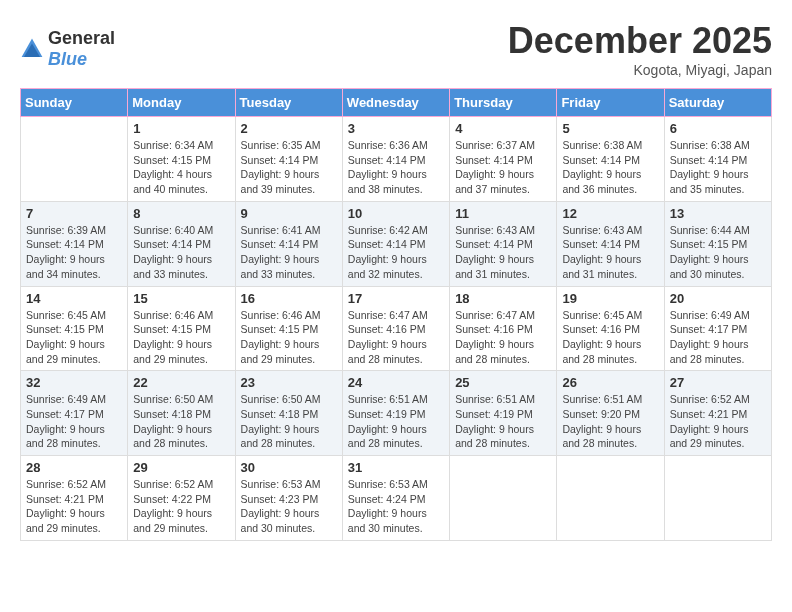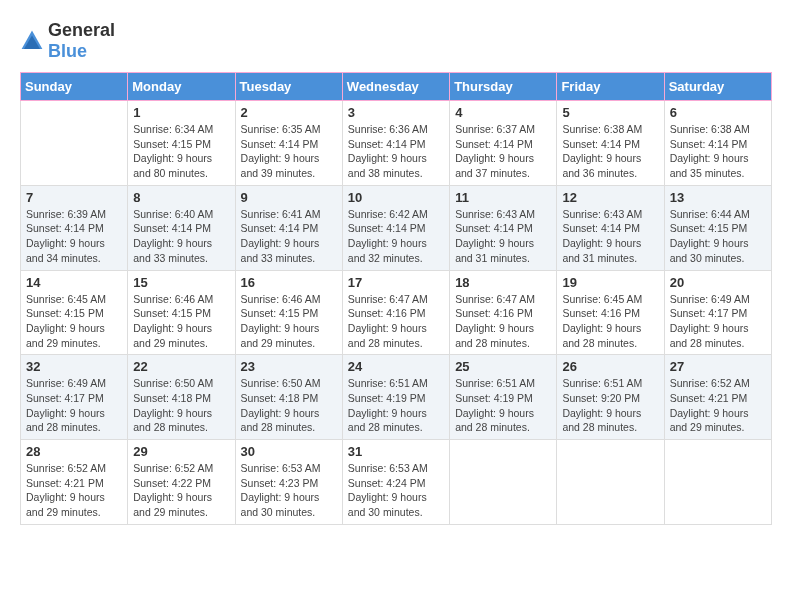--- a/index.html
+++ b/index.html
@@ -84,22 +84,26 @@
 <body>
 
 <div class="header-area">
   <div class="logo">
     <svg class="logo-icon" viewBox="0 0 30 30" xmlns="http://www.w3.org/2000/svg">
       <polygon points="15,2 28,25 2,25" fill="#4a90d9"></polygon>
       <polygon points="15,8 25,25 5,25" fill="#2a6db5"></polygon>
     </svg>
     <div>
       <span style="font-size:18px;font-weight:bold;color:#333;">General</span><br>
-      <span style="font-size:18px;font-weight:bold;color:#4a90d9;">Blue</span>
+      <span style="font-size:18px;font-weight:bold;color:#4a90d9;font-style:italic;">Blue</span>
     </div>
+  </div>
+  <div class="title-area">
+    <div class="month-title">December 2025</div>
+    <div class="location">Kogota, Miyagi, Japan</div>
   </div>
 </div>
 
 <table class="calendar-table">
   <thead>
     <tr>
       <th>Sunday</th>
       <th>Monday</th>
       <th>Tuesday</th>
       <th>Wednesday</th>
@@ -109,21 +113,21 @@
     </tr>
   </thead>
   <tbody id="calendar-body">
   <tr class="row-white">
         <td class="empty-cell"></td>
         <td>
         <span class="day-number">1</span>
         <div class="day-info">
           <span>Sunrise: 6:34 AM</span><br>
           <span>Sunset: 4:15 PM</span><br>
-          <span>Daylight: 9 hours and 80 minutes.</span>
+          <span>Daylight: 4 hours and 40 minutes.</span>
         </div>
       </td>
         <td>
         <span class="day-number">2</span>
         <div class="day-info">
           <span>Sunrise: 6:35 AM</span><br>
           <span>Sunset: 4:14 PM</span><br>
           <span>Daylight: 9 hours and 39 minutes.</span>
         </div>
       </td>

